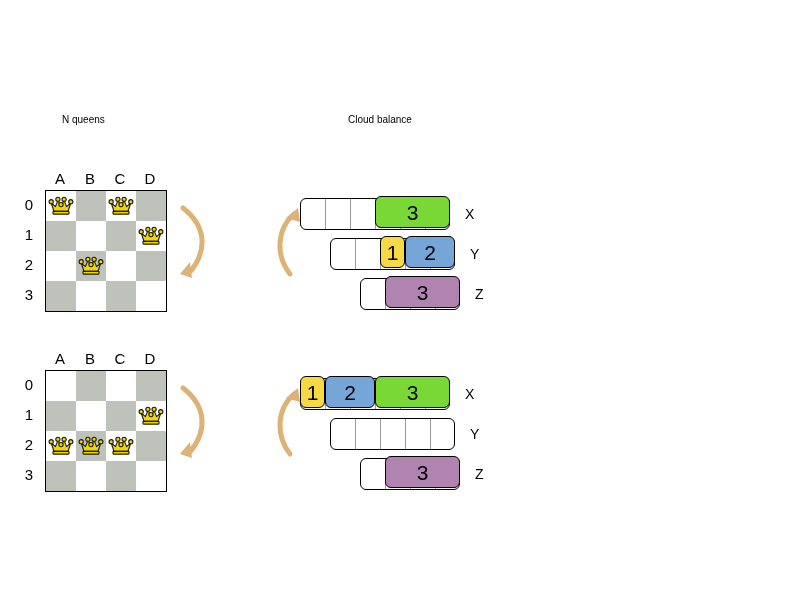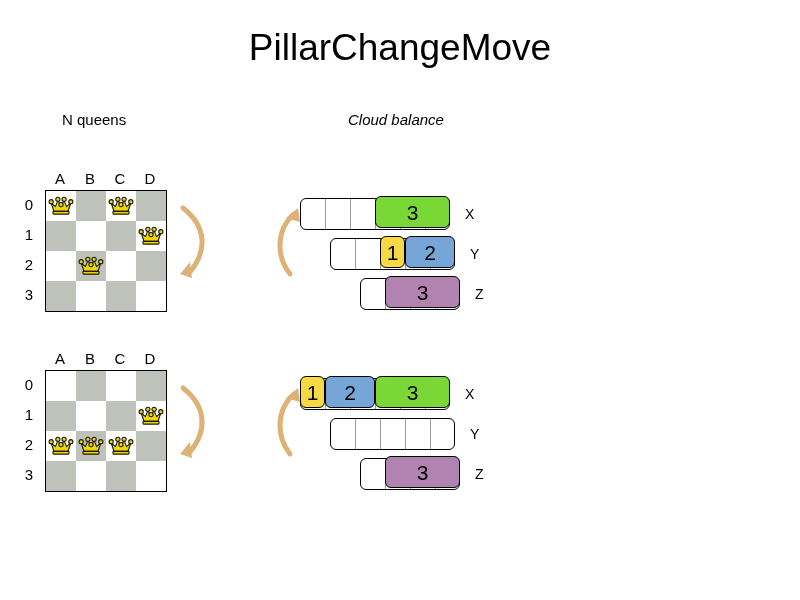--- a/index.html
+++ b/index.html
@@ -14,23 +14,23 @@
   .title{
     position:absolute;top:26px;left:0;width:800px;text-align:center;
     font-size:37px;font-weight:400;line-height:44px;letter-spacing:0px;
   }
   .subtitle{
     position:absolute;top:70px;left:0;width:800px;text-align:center;
     font-size:13px;font-weight:400;line-height:16px;
   }
 
   
-  .sec-head{position:absolute;font-size:15px;line-height:18px;}
+  .sec-head{position:absolute;font-size:10px;line-height:18px;}
   .sec-head.queens{left:62px;top:111px;}
-  .sec-head.cloud{left:348px;top:111px;font-style:italic;}
+  .sec-head.cloud{left:348px;top:111px;}
 
   
   .board-wrap{position:absolute;}
   .board{
     position:absolute;left:45px;top:20px;width:120px;height:120px;
     border:1.6px solid #000;box-sizing:content-box;
   }
   .cell{position:absolute;width:30px;height:30px;box-sizing:border-box;}
   .cell.dark{background:#bfc2bb;}
   .cell.light{background:#ffffff;}
@@ -70,21 +70,20 @@
   }
   .row-name{
     position:absolute;font-size:14px;line-height:17px;top:8px;
   }
 </style>
 </head>
 <body>
 
 <div class="page">
 
-  <div class="title">PillarChangeMove</div>
 
   <div class="sec-head queens">N queens</div>
   <div class="sec-head cloud">Cloud balance</div>
 
   <div id="stage">
       <div class="board-wrap" style="left: 0px; top: 170px;">
         <div class="col-label" style="left: 45px;">A</div>
         <div class="col-label" style="left: 75px;">B</div>
         <div class="col-label" style="left: 105px;">C</div>
         <div class="col-label" style="left: 135px;">D</div>

